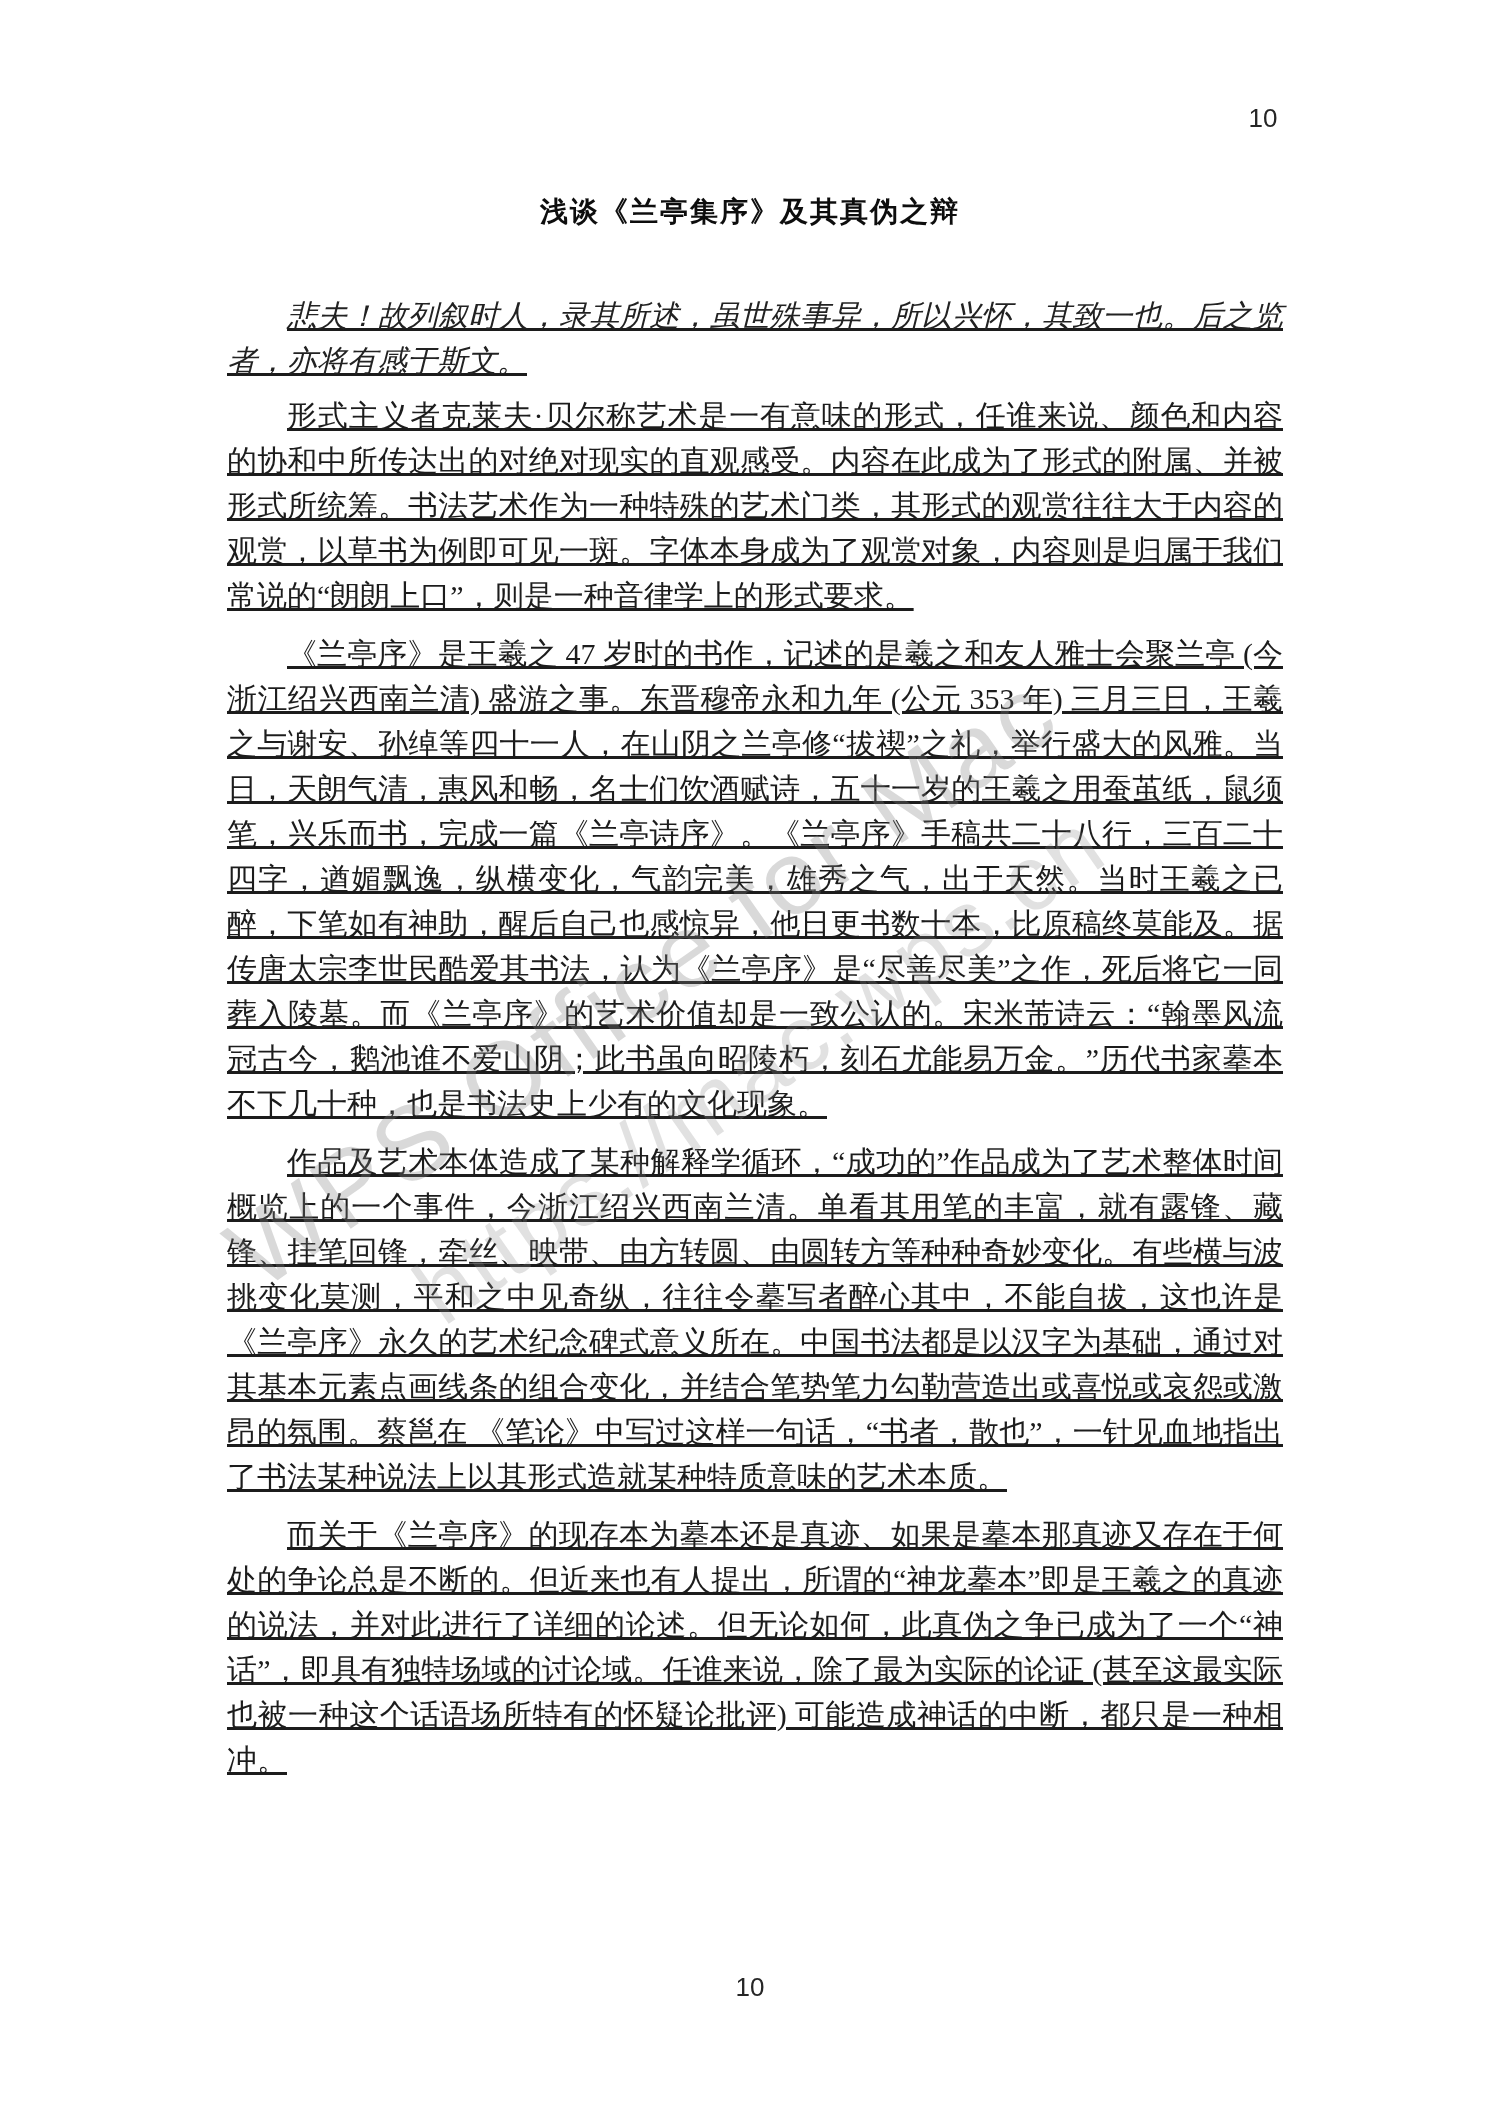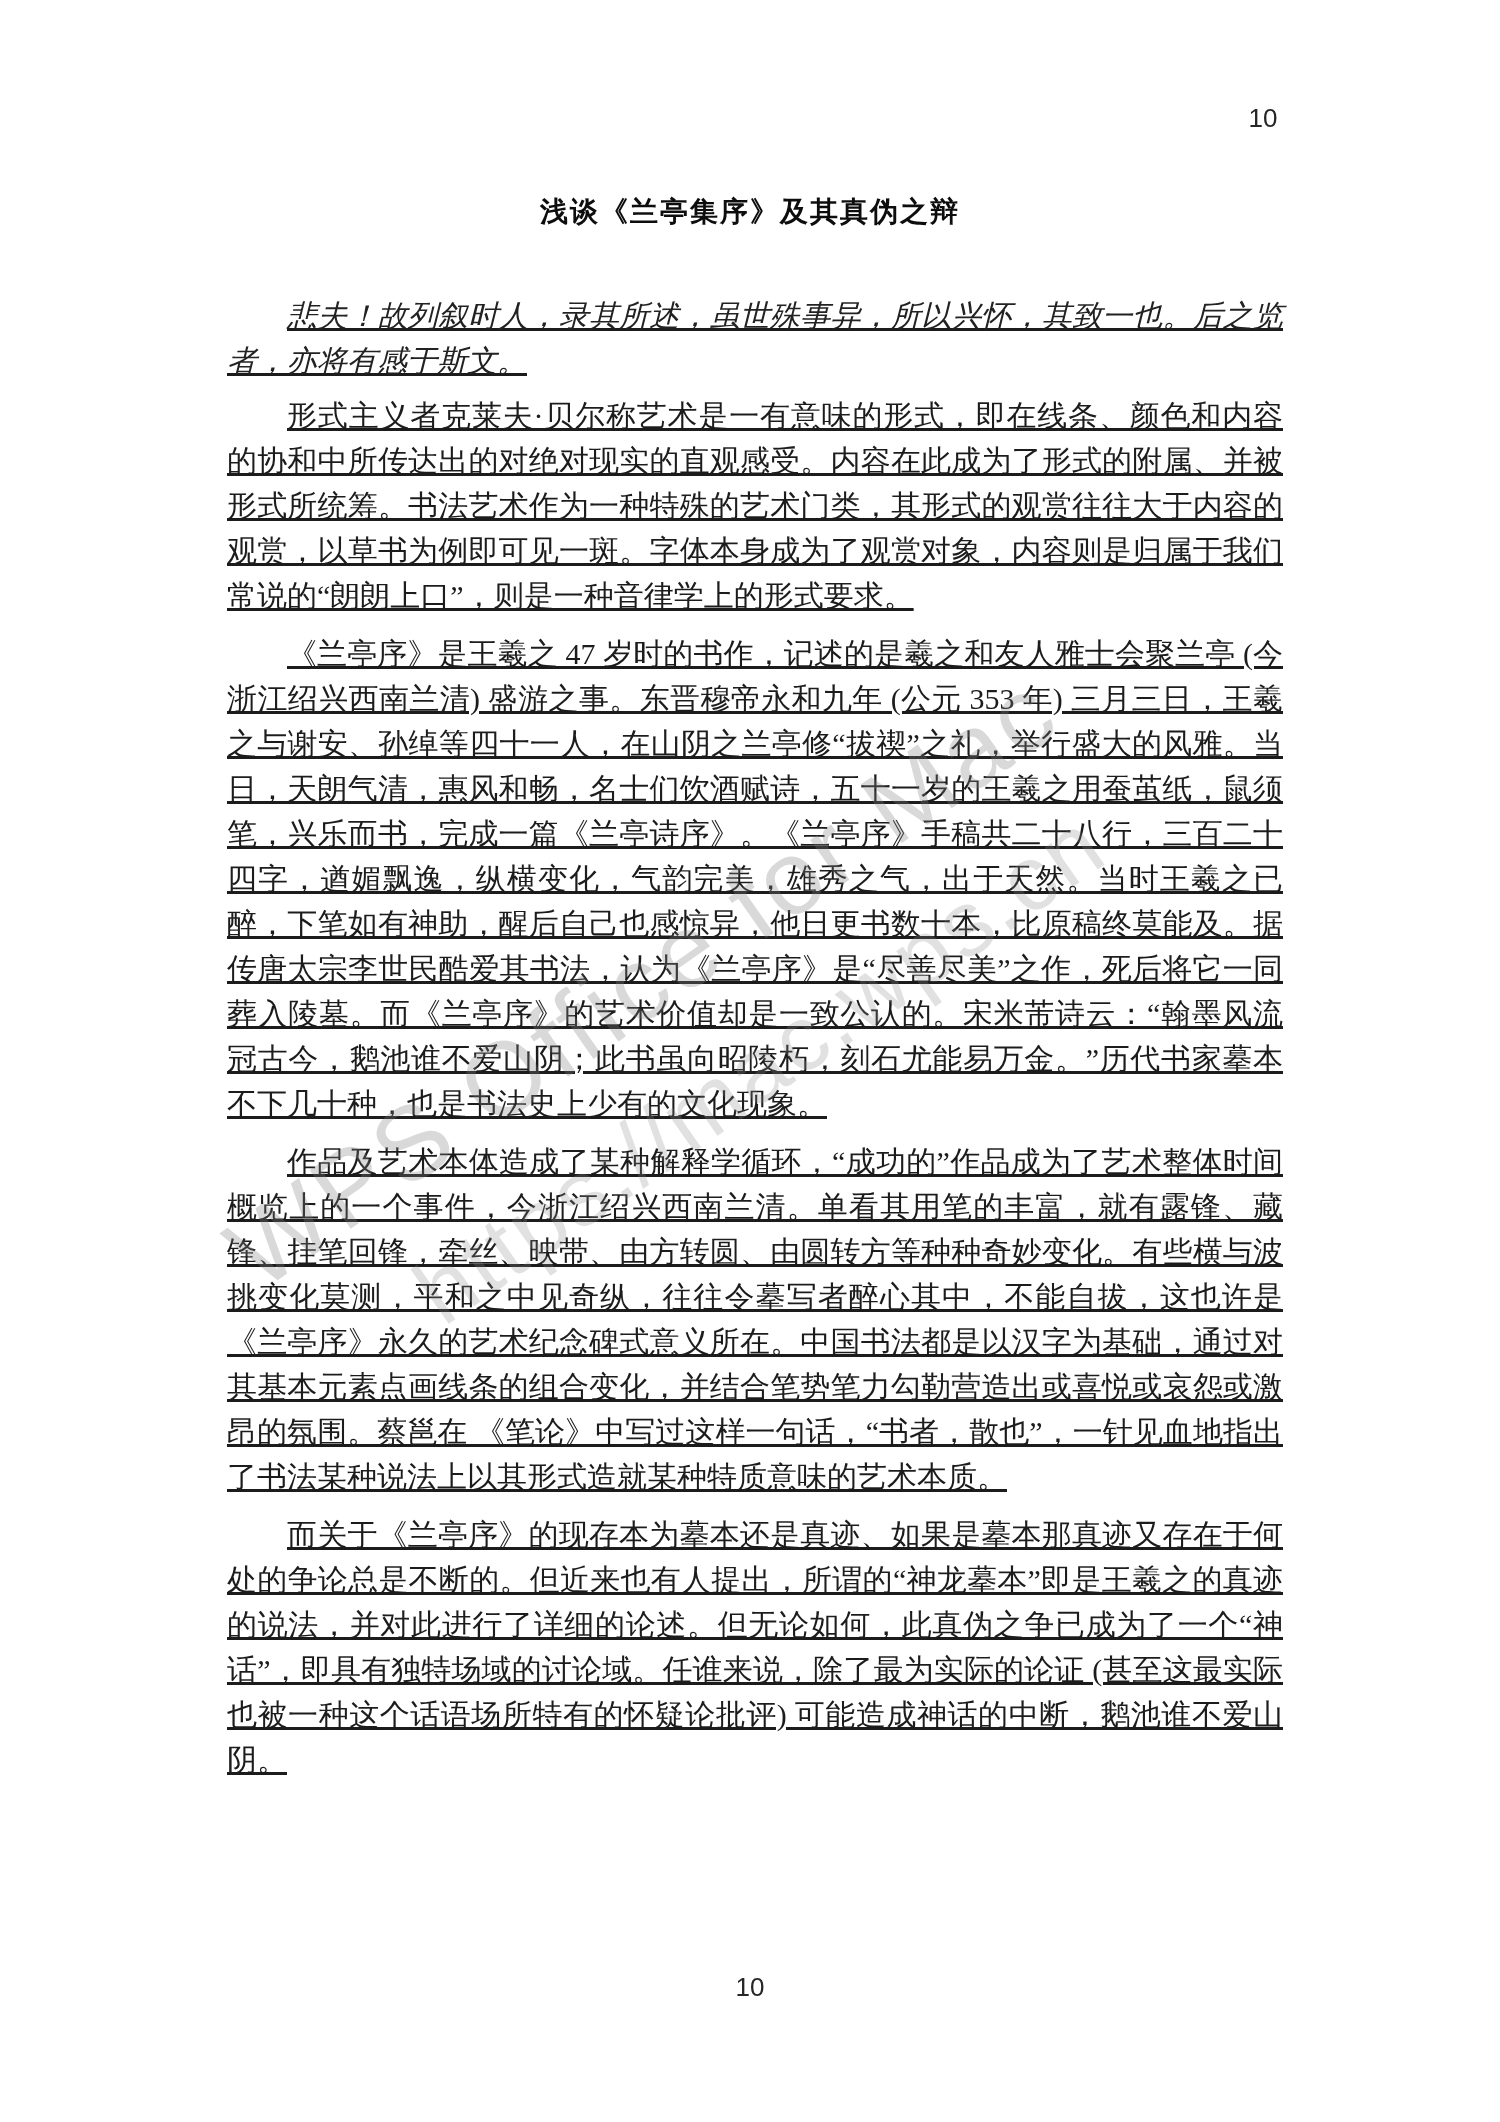--- a/index.html
+++ b/index.html
@@ -106,21 +106,21 @@
     <span class="wm-line1">WPS Office for Mac</span>
     <span class="wm-line2">https://mac.wps.cn</span>
   </div>
 
   <div class="page-number-top">10</div>
 
   <h1 class="doc-title">浅谈《兰亭集序》及其真伪之辩</h1>
 
   <div class="content">
     <p class="quote">悲夫！故列叙时人，录其所述，虽世殊事异，所以兴怀，其致一也。后之览者，亦将有感于斯文。</p>
-    <p>形式主义者克莱夫·贝尔称艺术是一有意味的形式，即在线条、颜色和内容的协和中所传达出的对绝对现实的直观感受。内容在此成为了形式的附属、并被形式所统筹。书法艺术作为一种特殊的艺术门类，其形式的观赏往往大于内容的观赏，以草书为例即可见一斑。字体本身成为了观赏对象，内容则是归属于我们常说的“朗朗上口”，则是一种音律学上的形式要求。</p>
+    <p>形式主义者克莱夫·贝尔称艺术是一有意味的形式，任谁来说、颜色和内容的协和中所传达出的对绝对现实的直观感受。内容在此成为了形式的附属、并被形式所统筹。书法艺术作为一种特殊的艺术门类，其形式的观赏往往大于内容的观赏，以草书为例即可见一斑。字体本身成为了观赏对象，内容则是归属于我们常说的“朗朗上口”，则是一种音律学上的形式要求。</p>
     <p>《兰亭序》是王羲之 47 岁时的书作，记述的是羲之和友人雅士会聚兰亭 (今浙江绍兴西南兰清) 盛游之事。东晋穆帝永和九年 (公元 353 年) 三月三日，王羲之与谢安、孙绰等四十一人，在山阴之兰亭修“拔禊”之礼，举行盛大的风雅。当日，天朗气清，惠风和畅，名士们饮酒赋诗，五十一岁的王羲之用蚕茧纸，鼠须笔，兴乐而书，完成一篇《兰亭诗序》。《兰亭序》手稿共二十八行，三百二十四字，遒媚飘逸，纵横变化，气韵完美，雄秀之气，出于天然。当时王羲之已醉，下笔如有神助，醒后自己也感惊异，他日更书数十本，比原稿终莫能及。据传唐太宗李世民酷爱其书法，认为《兰亭序》是“尽善尽美”之作，死后将它一同葬入陵墓。而《兰亭序》的艺术价值却是一致公认的。宋米芾诗云：“翰墨风流冠古今，鹅池谁不爱山阴；此书虽向昭陵朽，刻石尤能易万金。”历代书家摹本不下几十种，也是书法史上少有的文化现象。</p>
     <p>作品及艺术本体造成了某种解释学循环，“成功的”作品成为了艺术整体时间概览上的一个事件，今浙江绍兴西南兰清。单看其用笔的丰富，就有露锋、藏锋、挂笔回锋，牵丝、映带、由方转圆、由圆转方等种种奇妙变化。有些横与波挑变化莫测，平和之中见奇纵，往往令摹写者醉心其中，不能自拔，这也许是《兰亭序》永久的艺术纪念碑式意义所在。中国书法都是以汉字为基础，通过对其基本元素点画线条的组合变化，并结合笔势笔力勾勒营造出或喜悦或哀怨或激昂的氛围。蔡邕在 《笔论》中写过这样一句话，“书者，散也”，一针见血地指出了书法某种说法上以其形式造就某种特质意味的艺术本质。</p>
-    <p>而关于《兰亭序》的现存本为摹本还是真迹、如果是摹本那真迹又存在于何处的争论总是不断的。但近来也有人提出，所谓的“神龙摹本”即是王羲之的真迹的说法，并对此进行了详细的论述。但无论如何，此真伪之争已成为了一个“神话”，即具有独特场域的讨论域。任谁来说，除了最为实际的论证 (甚至这最实际也被一种这个话语场所特有的怀疑论批评) 可能造成神话的中断，鹅池谁不爱山阴。</p>
+    <p>而关于《兰亭序》的现存本为摹本还是真迹、如果是摹本那真迹又存在于何处的争论总是不断的。但近来也有人提出，所谓的“神龙摹本”即是王羲之的真迹的说法，并对此进行了详细的论述。但无论如何，此真伪之争已成为了一个“神话”，即具有独特场域的讨论域。任谁来说，除了最为实际的论证 (甚至这最实际也被一种这个话语场所特有的怀疑论批评) 可能造成神话的中断，都只是一种相冲。</p>
   </div>
 
   <div class="page-number-bottom">10</div>
 
 </div>
 
 </body></html>

